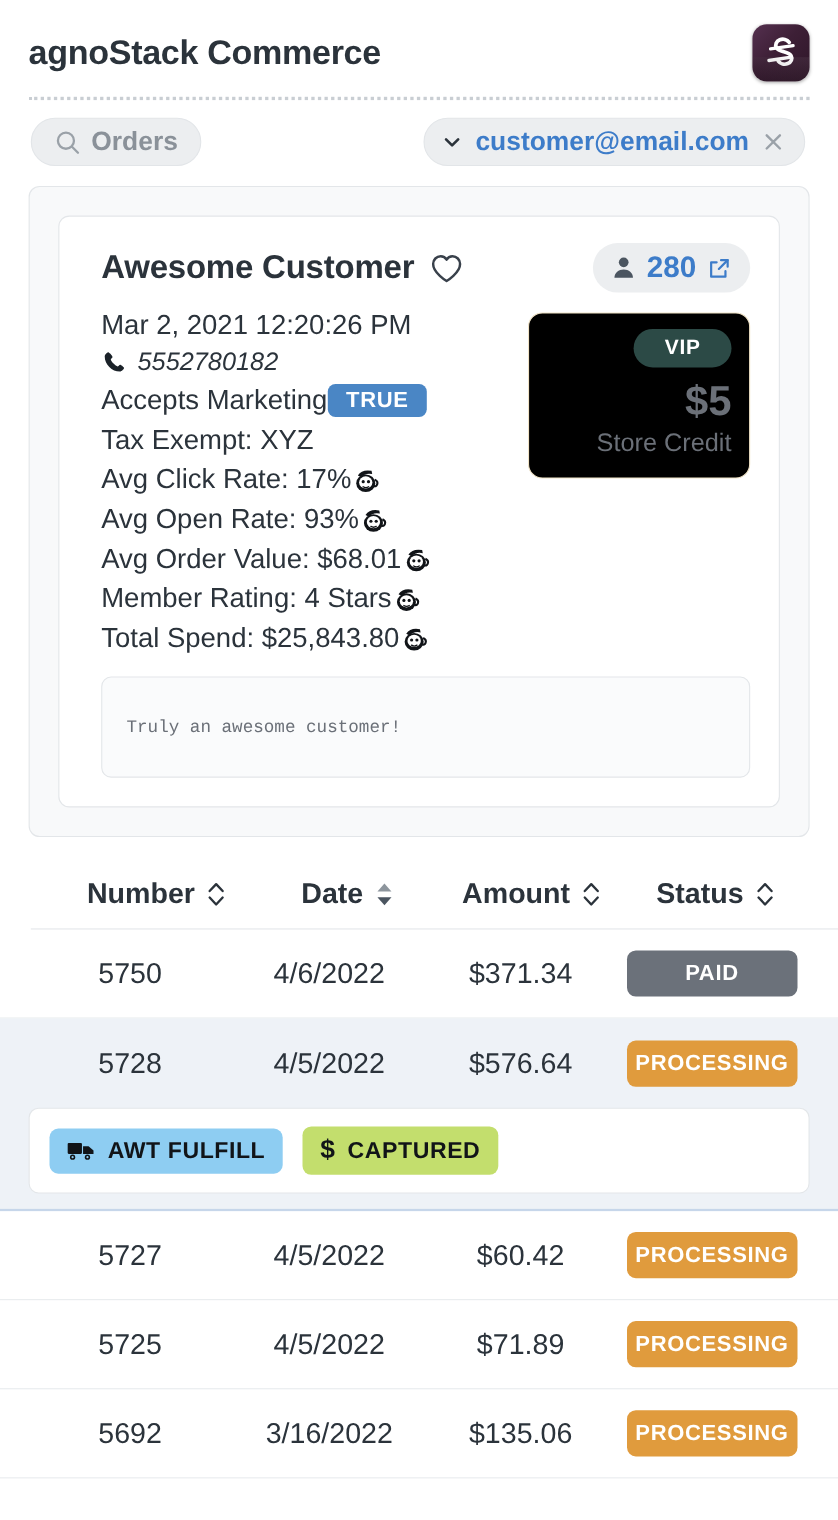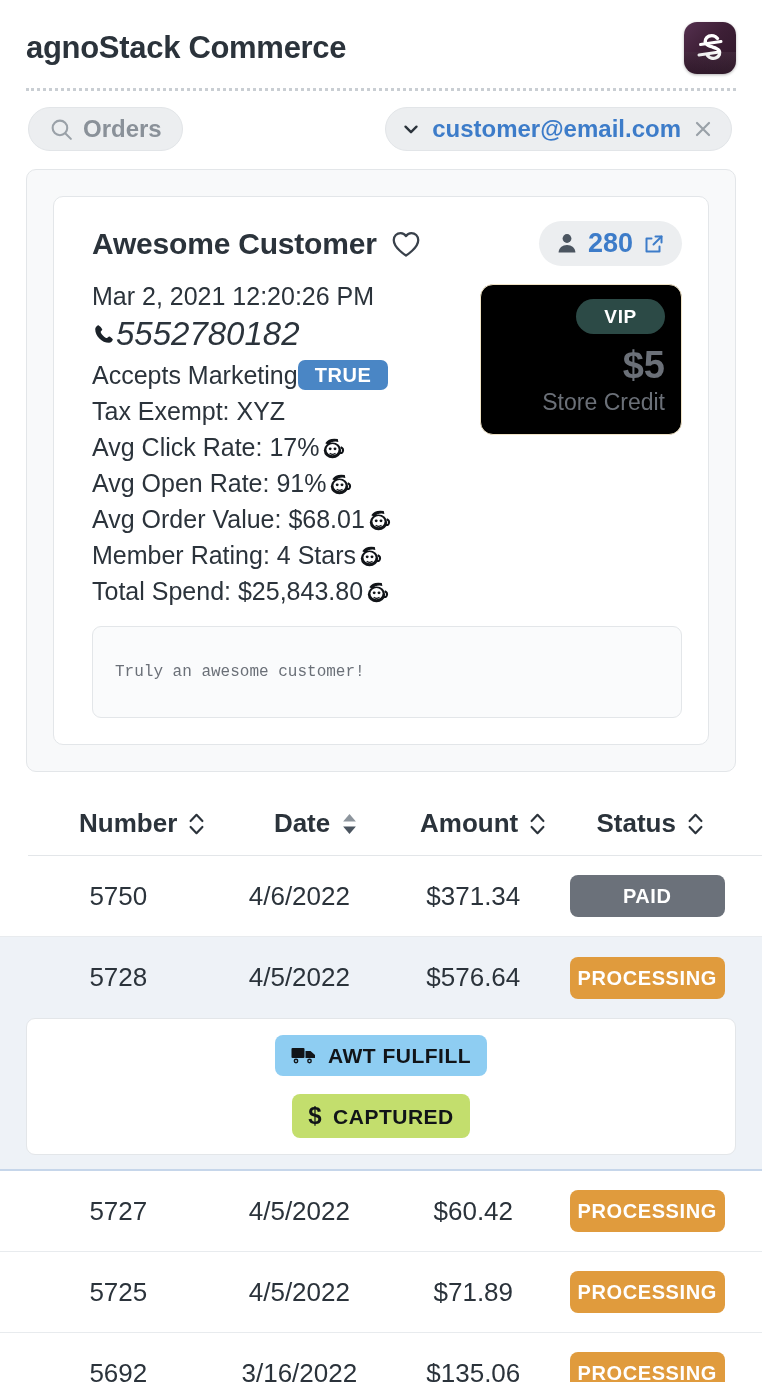--- a/index.html
+++ b/index.html
@@ -85,22 +85,22 @@
     padding: 7px 16px;
   }
   .count-val { font-size: 27px; font-weight: bold; color: #3d7cc9; }
 
   .cust-body { display: flex; gap: 18px; margin-top: 12px; }
   .cust-left { flex: 1 1 auto; min-width: 0; }
   .cust-right { flex: none; width: 202px; padding-top: 6px; }
 
   .cust-date { font-size: 25px; color: #2b333b; margin-top: 4px; white-space: nowrap; }
   .cust-phone {
-    font-size: 33px; font-style: italic; color: #2b333b;
-    display: flex; align-items: center; margin-top: 4px;
+    font-size: 23px; font-style: italic; color: #2b333b;
+    display: flex; align-items: center; gap: 9px; margin-top: 4px;
   }
 
   .detail-line {
     display: flex; align-items: center; gap: 0;
     font-size: 25px; color: #2b333b; margin-top: 7px;
     white-space: nowrap;
   }
   .badge-true {
     background: #4a86c5; color: #ffffff;
     font-size: 20px; font-weight: bold; letter-spacing: .6px;
@@ -165,21 +165,21 @@
     border-radius: 8px; padding: 11px 0; min-width: 155px; line-height: 1;
     text-align: center;
   }
   .st-paid { background: #6b717a; }
   .st-processing { background: #e09b3d; }
 
   .tag-panel {
     margin: 0 26px 14px 26px;
     background: #ffffff; border: 1px solid #e3e6e9; border-radius: 9px;
     padding: 16px 18px;
-    display: flex; align-items: center; gap: 18px; flex-direction: column;
+    display: flex; align-items: center; gap: 18px;
   }
   .tag {
     display: inline-flex; align-items: center; gap: 11px;
     border-radius: 8px; padding: 10px 16px;
     font-size: 21px; font-weight: bold; letter-spacing: .5px; color: #111418;
     line-height: 1;
   }
   .tag-ship { background: #8ecdf2; }
   .tag-cap  { background: #c3de6d; }
   .tag-dollar { font-size: 24px; font-weight: bold; }
@@ -286,21 +286,21 @@
               <circle cx="11.6" cy="14.4" r="1.5" fill="#111418"></circle>
               <circle cx="16.6" cy="14.4" r="1.5" fill="#111418"></circle>
               <path d="M11.5 19.2 q2.6 1.8 5.2 0" stroke="#111418" stroke-width="1.2" fill="none" stroke-linecap="round"></path>
               <path d="M6.5 8.5 q4-6 13-4.3 l.6 3 q-6.6-1.4-10.4 3 z" fill="#111418"></path>
               <path d="M22.5 12.5 q3.4 1.6 2.3 4.6 q-1 2.6-3.6 1.2" fill="none" stroke="#111418" stroke-width="2"></path>
             </svg>
           </span>
         </div>
 
         <div class="detail-line">
-          <span>Avg Open Rate: 91%</span>
+          <span>Avg Open Rate: 93%</span>
           <span class="icon mc-icon">
             <svg width="27" height="25" viewBox="0 0 28 26">
               <ellipse cx="14" cy="16" rx="9" ry="8.3" fill="#111418"></ellipse>
               <ellipse cx="14" cy="15.2" rx="6.3" ry="5.8" fill="#ffffff"></ellipse>
               <circle cx="11.6" cy="14.4" r="1.5" fill="#111418"></circle>
               <circle cx="16.6" cy="14.4" r="1.5" fill="#111418"></circle>
               <path d="M11.5 19.2 q2.6 1.8 5.2 0" stroke="#111418" stroke-width="1.2" fill="none" stroke-linecap="round"></path>
               <path d="M6.5 8.5 q4-6 13-4.3 l.6 3 q-6.6-1.4-10.4 3 z" fill="#111418"></path>
               <path d="M22.5 12.5 q3.4 1.6 2.3 4.6 q-1 2.6-3.6 1.2" fill="none" stroke="#111418" stroke-width="2"></path>
             </svg>

